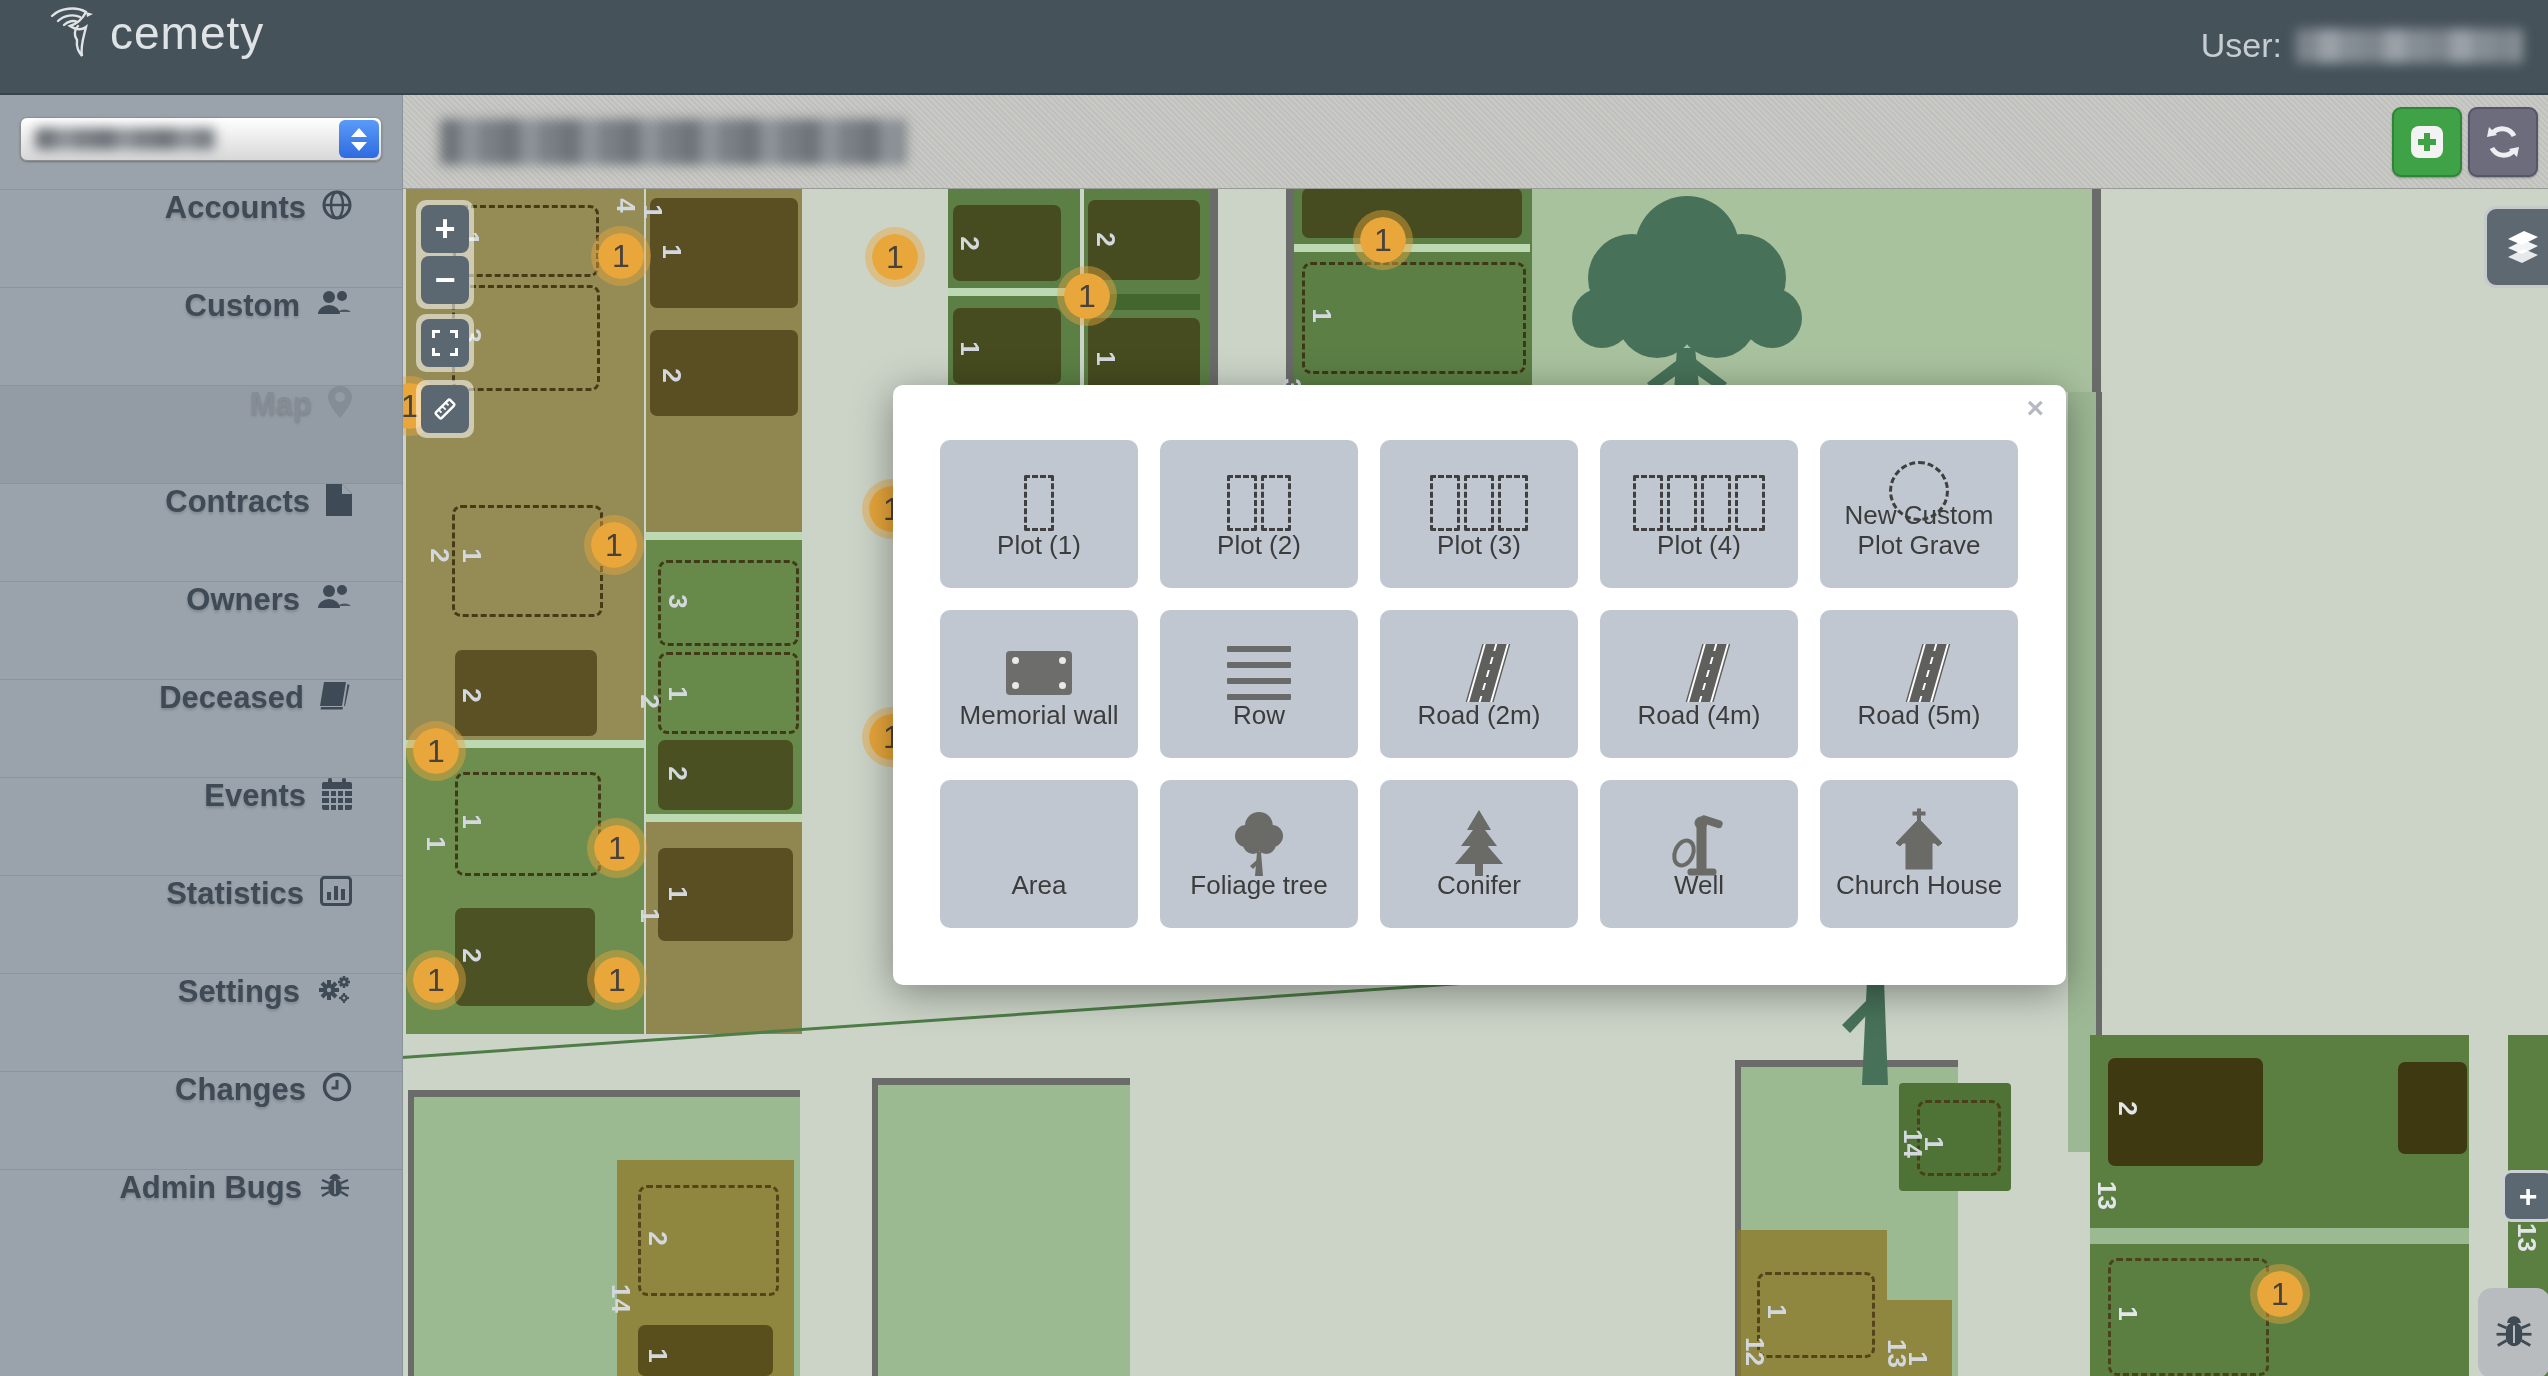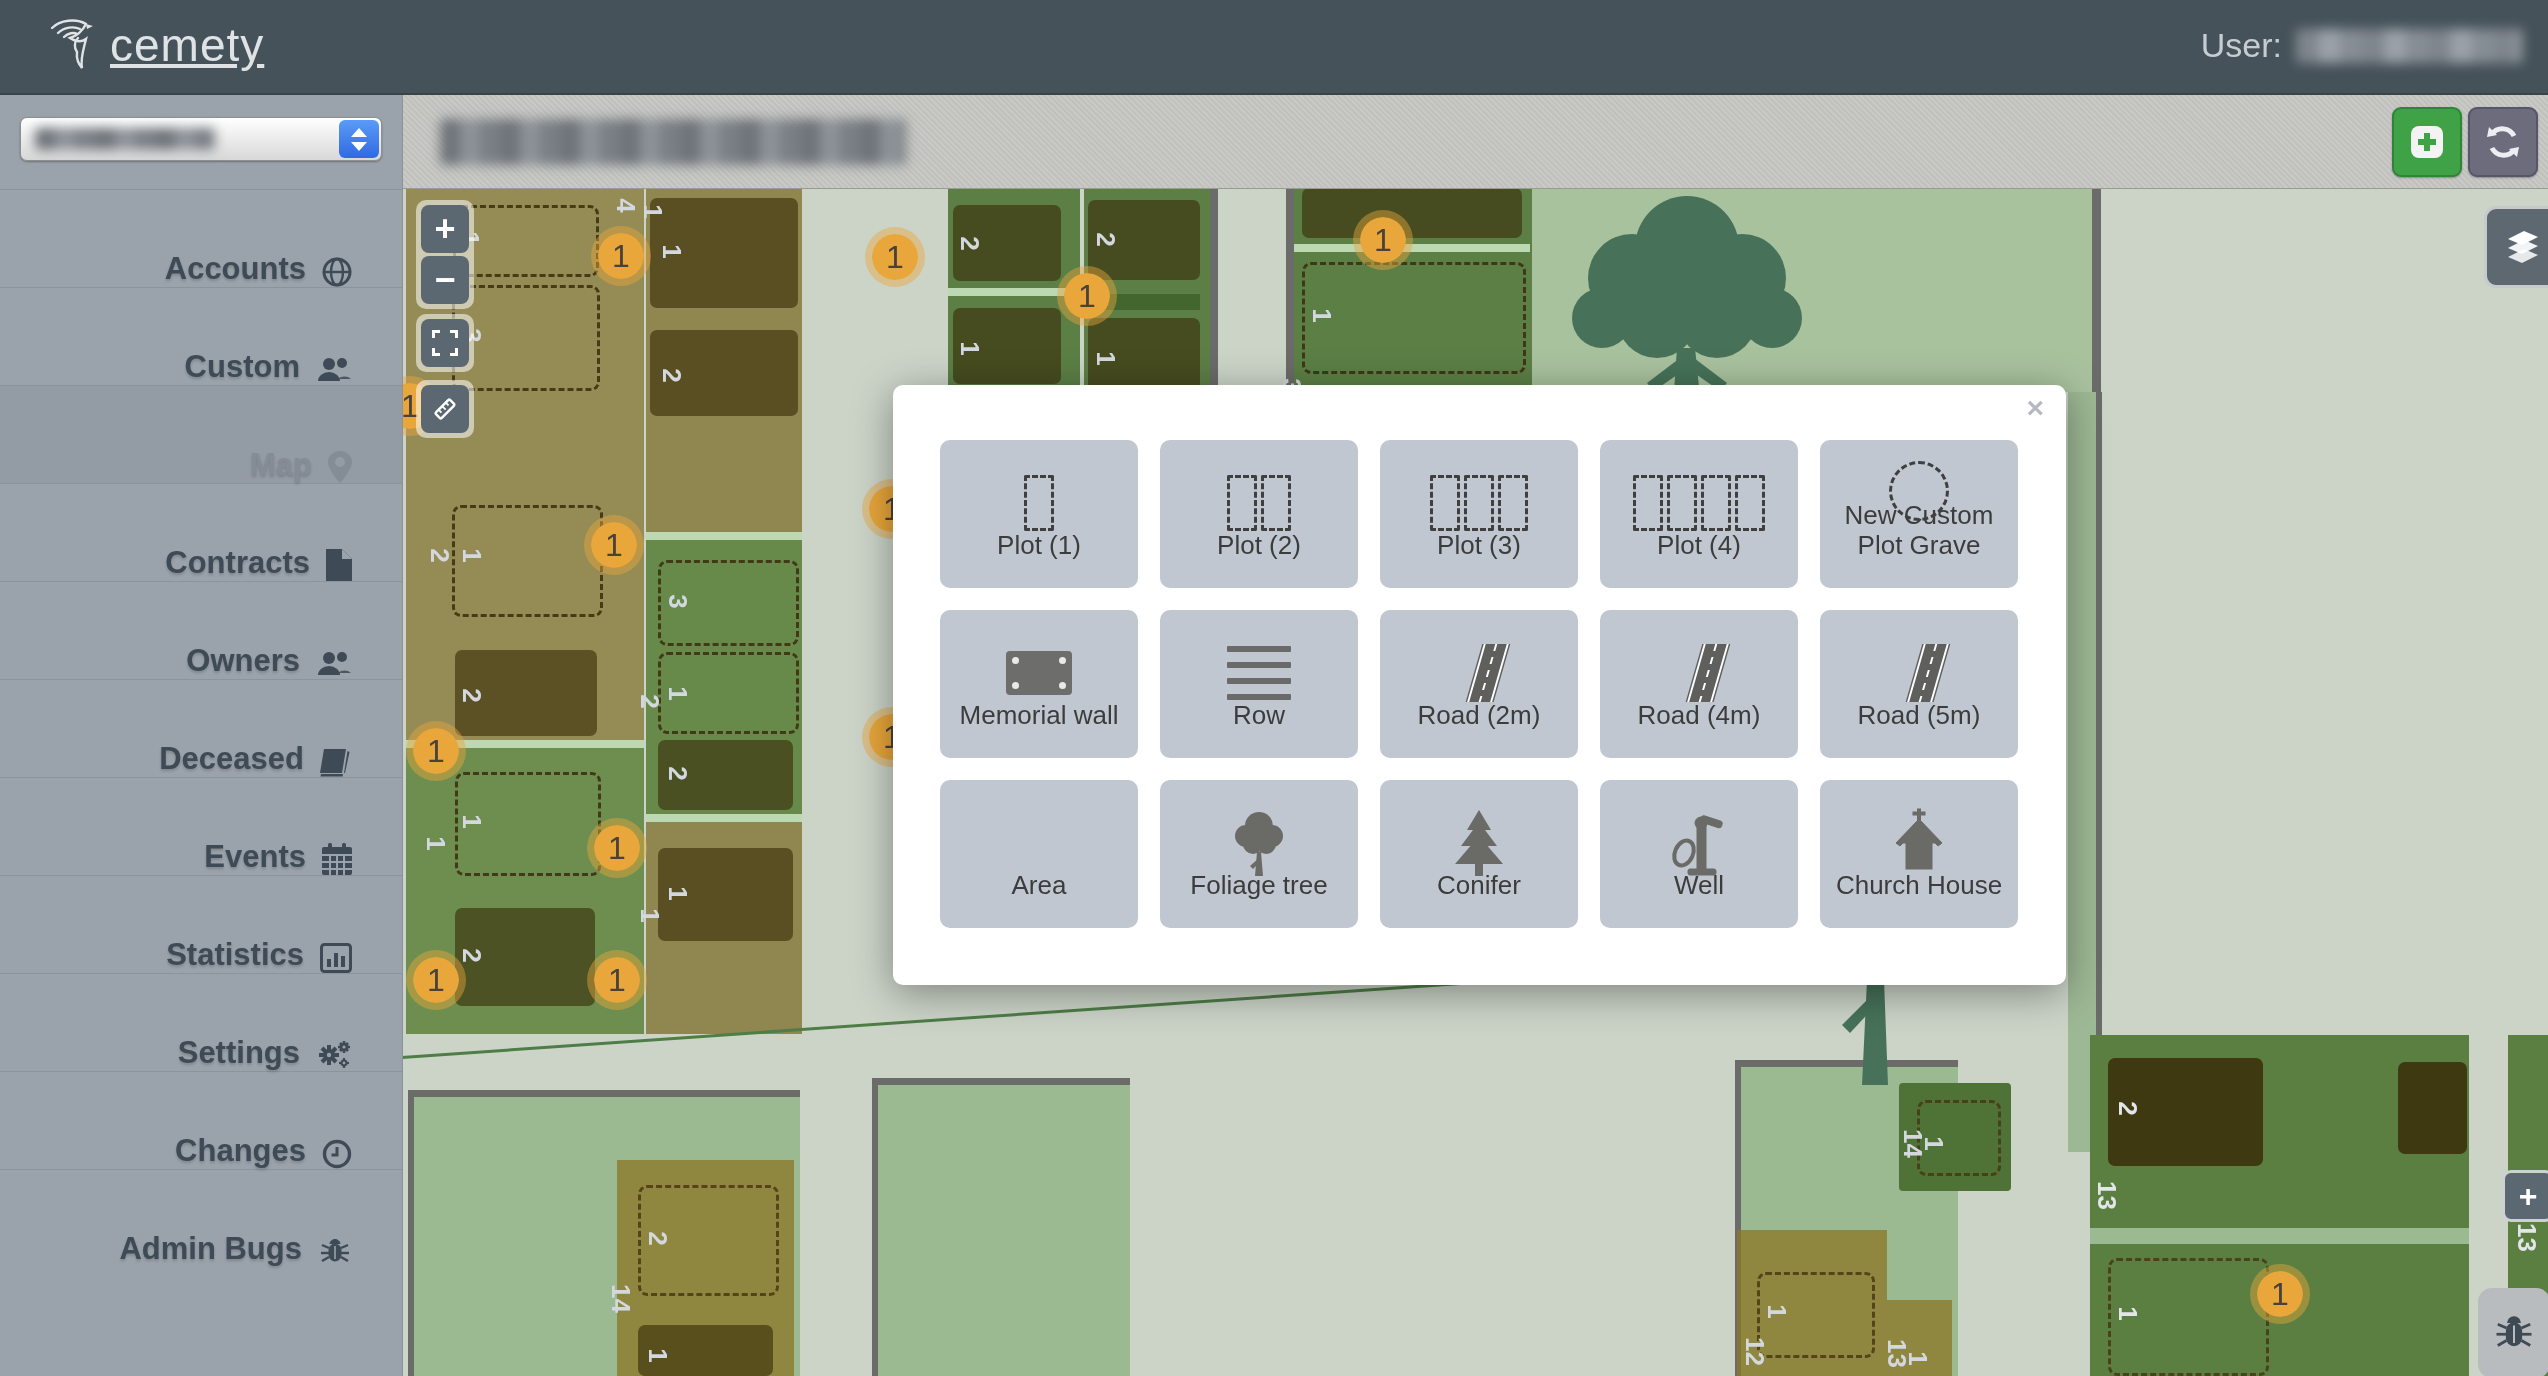--- a/index.html
+++ b/index.html
@@ -3,42 +3,42 @@
 <meta charset="utf-8">
 <style>
   html,body{margin:0;padding:0;background:#222;}
   #app{position:relative;width:2548px;height:1376px;overflow:hidden;
        font-family:"Liberation Sans",sans-serif;background:#ccd4c8;}
   .abs{position:absolute;}
 
   
   #topbar{left:0;top:0;width:2548px;height:93px;background:#46525a;z-index:200;
           border-bottom:2px solid #39434a;}
-  .brand{left:46px;top:14px;display:flex;align-items:center;color:#dfe3e6;text-decoration:underline;}
+  .brand{left:46px;top:2px;display:flex;align-items:center;color:#dfe3e6;}
   .brand-text{font-size:46px;font-weight:400;letter-spacing:1px;color:#dfe3e6;}
   .userbox{right:26px;top:26px;display:flex;align-items:center;gap:14px;color:#c6cdd2;font-size:34px;}
   .blurblock{filter:blur(6px);border-radius:4px;
      background:repeating-linear-gradient(90deg,#7e868d 0 22px,#9aa2a8 22px 44px,#868e95 44px 66px);}
   .blurblock.dark{background:repeating-linear-gradient(90deg,#6f747a 0 20px,#8d9298 20px 40px,#7a7f85 40px 60px);}
 
   
   #sidebar{left:0;top:93px;width:402px;height:1283px;background:#9aa2ab;z-index:180;
            border-right:1px solid #8a929b;}
   .select{left:20px;top:24px;width:360px;height:42px;border-radius:7px;
           background:linear-gradient(#ffffff,#d8d8d8);border:1px solid #8f8f8f;
           box-shadow:0 1px 2px rgba(0,0,0,.3);display:flex;align-items:center;}
   .select .stepper{position:absolute;right:2px;top:2px;width:40px;height:38px;border-radius:6px;
           background:linear-gradient(#5a9bf8,#2f6ae0);display:flex;flex-direction:column;
           align-items:center;justify-content:center;gap:5px;}
   .tri-up{width:0;height:0;border-left:8px solid transparent;border-right:8px solid transparent;
           border-bottom:9px solid #fff;}
   .tri-dn{width:0;height:0;border-left:8px solid transparent;border-right:8px solid transparent;
           border-top:9px solid #fff;}
   #menu{left:0;top:96px;width:402px;}
-  .mitem{height:97px;border-top:1px solid #8b939c;display:flex;align-items:flex-end;
+  .mitem{height:97px;border-top:1px solid #8b939c;display:flex;align-items:flex-start;
          justify-content:flex-end;gap:16px;padding-right:50px;color:#3e4a55;
          font-size:31px;font-weight:bold;text-shadow:0 2px 3px rgba(0,0,0,.18);}
   .mitem svg{flex:0 0 auto;}
   .mitem.active{background:#939ba4;color:#848c96;}
 
   
   #maphead{left:402px;top:93px;width:2146px;height:95px;z-index:150;
      background:#c6c7c3 repeating-linear-gradient(45deg,rgba(255,255,255,.05) 0 2px,rgba(0,0,0,.03) 2px 4px);
      border-bottom:1px solid #9a9a97;}
   .btn-sq{width:66px;height:66px;border-radius:9px;display:flex;align-items:center;justify-content:center;}

